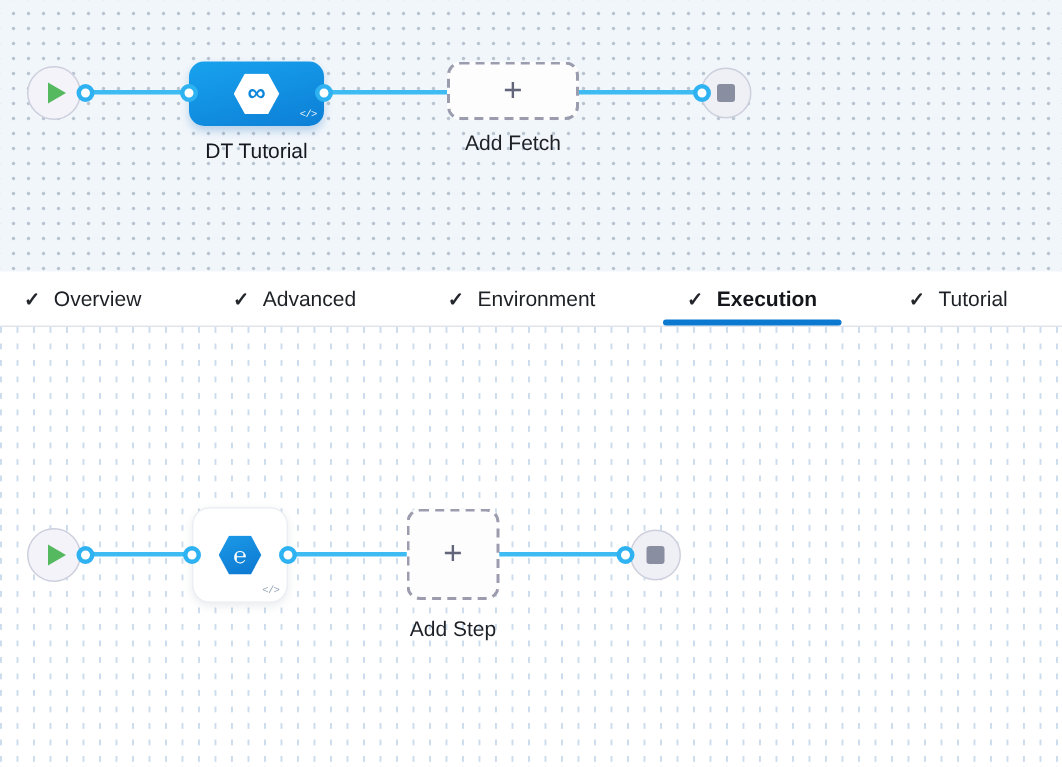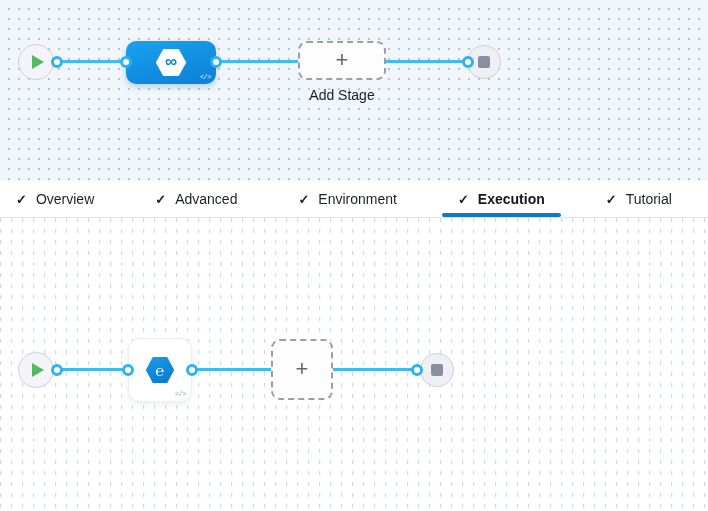--- a/index.html
+++ b/index.html
@@ -121,25 +121,26 @@
   <div class="port" style="left:51px;top:56px;"></div>
 
   <div class="port" style="left:120px;top:56px;"></div>
   <div class="stage-node">
     <div class="hex hex-white">
       <span class="glyph">∞</span>
     </div>
     <span class="code-tag on-blue">&lt;/&gt;</span>
   </div>
   <div class="port" style="left:210px;top:56px;"></div>
+  <div class="node-label" style="left:116px;top:92px;width:110px;">DT Tutorial</div>
 
   <div class="add-box add-stage-box">
     <span class="plus-glyph">+</span>
   </div>
-  <div class="node-label add-label" style="left:298px;top:87px;width:88px;">Add Stage</div>
+  <div class="node-label add-label" style="left:298px;top:87px;width:88px;">Add Fetch</div>
 
   <div class="port" style="left:462px;top:56px;"></div>
   <div class="marker marker-end" style="left:467px;top:45px;">
     <div class="stop-sq"></div>
   </div>
 </div>
 
 <div class="tabbar">
   <div class="tab">
     <span class="check">✓</span>
@@ -176,18 +177,19 @@
     <div class="hex hex-blue">
       <span class="glyph">℮</span>
     </div>
     <span class="code-tag on-white">&lt;/&gt;</span>
   </div>
   <div class="port" style="left:186px;top:146px;"></div>
 
   <div class="add-box add-step-box">
     <span class="plus-glyph">+</span>
   </div>
+  <div class="node-label add-label" style="left:256px;top:193px;width:92px;">Add Step</div>
 
   <div class="port" style="left:411px;top:146px;"></div>
   <div class="marker marker-end" style="left:420px;top:135px;">
     <div class="stop-sq"></div>
   </div>
 </div>
 
 </body></html>

